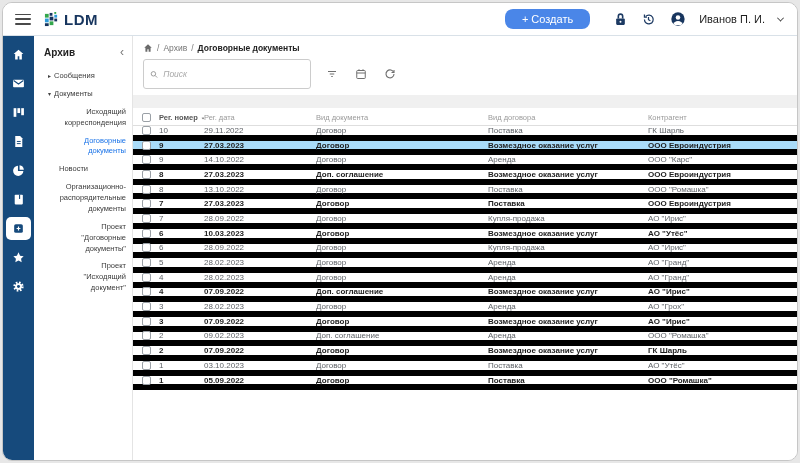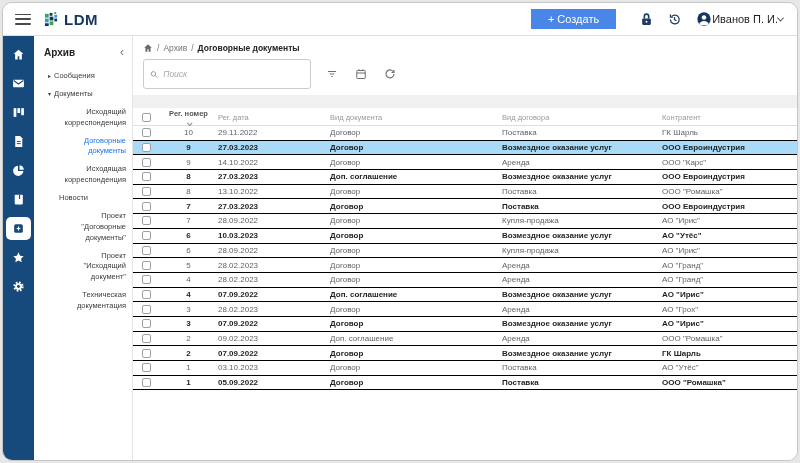--- a/index.html
+++ b/index.html
@@ -8,24 +8,24 @@
             border:1px solid #c6c6c6; border-radius:10px; overflow:hidden; }
 
   
   .topbar { height:33px; display:flex; align-items:center; padding:0 14px 0 12px;
             border-bottom:1px solid #d9e1e8; background:#fff; }
   .hamburger { width:16px; height:11px; display:flex; flex-direction:column; justify-content:space-between; cursor:pointer; }
   .hamburger i { display:block; height:1.6px; background:#4a4a4a; border-radius:1px; }
   .logo { display:flex; align-items:center; gap:5px; margin-left:13px; }
   .logo-text { font-size:15px; font-weight:bold; color:#17355e; letter-spacing:.5px; }
   .topbar-right { margin-left:auto; display:flex; align-items:center; gap:14px; }
-  .create-btn { background:#4a86e8; color:#fff; border:none; border-radius:0; font-size:11px;
+  .create-btn { background:#4a86e8; color:#fff; border:none; border-radius:8px; font-size:11px;
                 padding:4px 17px; font-family:inherit; cursor:pointer; margin-right:10px; }
   .icon-btn { background:none; border:none; cursor:pointer; display:flex; align-items:center; padding:0; }
-  .user { display:flex; align-items:center; gap:0; cursor:pointer; }
+  .user { display:flex; align-items:center; gap:13px; cursor:pointer; }
   .user-name { font-size:11px; color:#1f1f1f; }
   .chev-down { width:5px; height:5px; border-right:1.4px solid #444; border-bottom:1.4px solid #444;
                transform:rotate(45deg) translate(-1px,-1px); }
 
   
   .content { display:flex; height:424px; }
 
   
   .rail { width:31px; background:#164a7c; display:flex; flex-direction:column; align-items:center; padding-top:4px; flex:none; }
   .rail-item { width:31px; height:29px; display:flex; align-items:center; justify-content:center; cursor:pointer; }
@@ -56,30 +56,30 @@
   .search input::placeholder { color:#a9a9a9; font-style:italic; }
   .tool-icons { display:flex; align-items:center; gap:17px; margin-left:15px; }
   .tool-icons .icon-btn svg { width:12px; height:12px; }
   .grey-strip { height:13px; background:#f0f0f0; margin-top:6px; }
 
   
   .thead { display:flex; align-items:center; height:16px; border-bottom:1px solid #dedede;
            font-size:7.5px; color:#9a9a9a; margin-top:2px; }
   .c { flex:none; overflow:hidden; white-space:nowrap; }
   .c-check { width:26px; padding-left:9px; display:flex; align-items:center; }
-  .c-num { width:59px; display:flex; align-items:center; gap:4px;flex-direction:column; }
+  .c-num { width:45px; display:flex; align-items:center; gap:4px; }
   .c-date { width:112px; }
   .c-doctype { width:172px; }
   .c-contract { width:160px; }
   .c-contractor { flex:1 1 auto; }
   .thead .c-num { color:#555; font-weight:bold; }
   .sort-chev { width:4px; height:4px; border-right:1.1px solid #888; border-bottom:1.1px solid #888;
                transform:rotate(45deg) translateY(-1px); display:inline-block; }
   .cb { width:9px; height:9px; border:1px solid #9aa0a6; border-radius:2px; background:#fff; display:inline-block; cursor:pointer; }
-  .trow { display:flex; align-items:center; height:14.7px; border-bottom:1px solid #000000;
+  .trow { display:flex; align-items:center; height:14.7px; border-bottom:6px solid #000000;
           font-size:8px; color:#5f6368; cursor:pointer; }
   .trow.bold { font-weight:bold; color:#1f1f1f; }
   .trow.selected { background:#a9dbf8; }
 </style>
 </head>
 <body>
 
 <div class="window">
 
   <div class="topbar">
@@ -234,45 +234,41 @@
           <div class="titem child">
 
             <span class="tlabel">Исходящий корреспонденция</span>
           </div>
 
           <div class="titem child selected">
 
             <span class="tlabel">Договорные документы</span>
           </div>
 
+
           <div class="titem child">
 
-            <span class="tlabel">Исходящая корреспонденция</span>
+            <span class="tlabel">Новости</span>
           </div>
 
           <div class="titem child">
 
-            <span class="tlabel">Новости</span>
-          </div>
-
+            <span class="tlabel">Организационно-распорядительные документы</span>
+          </div>
 
           <div class="titem child">
 
             <span class="tlabel">Проект "Договорные документы"</span>
           </div>
 
           <div class="titem child">
 
             <span class="tlabel">Проект "Исходящий документ"</span>
           </div>
 
-          <div class="titem child">
-
-            <span class="tlabel">Техническая документация</span>
-          </div>
         </div>
     </div>
 
     <div class="main">
       <div class="breadcrumb">
         <svg width="10" height="10" viewBox="0 0 24 24">
             <path d="M12 3l9 8.2h-2.8V21h-4.7v-6h-3v6H5.8v-9.8H3z" fill="#6b6b6b"></path>
           </svg>
         <span>/</span>
         <span>Архив</span>

